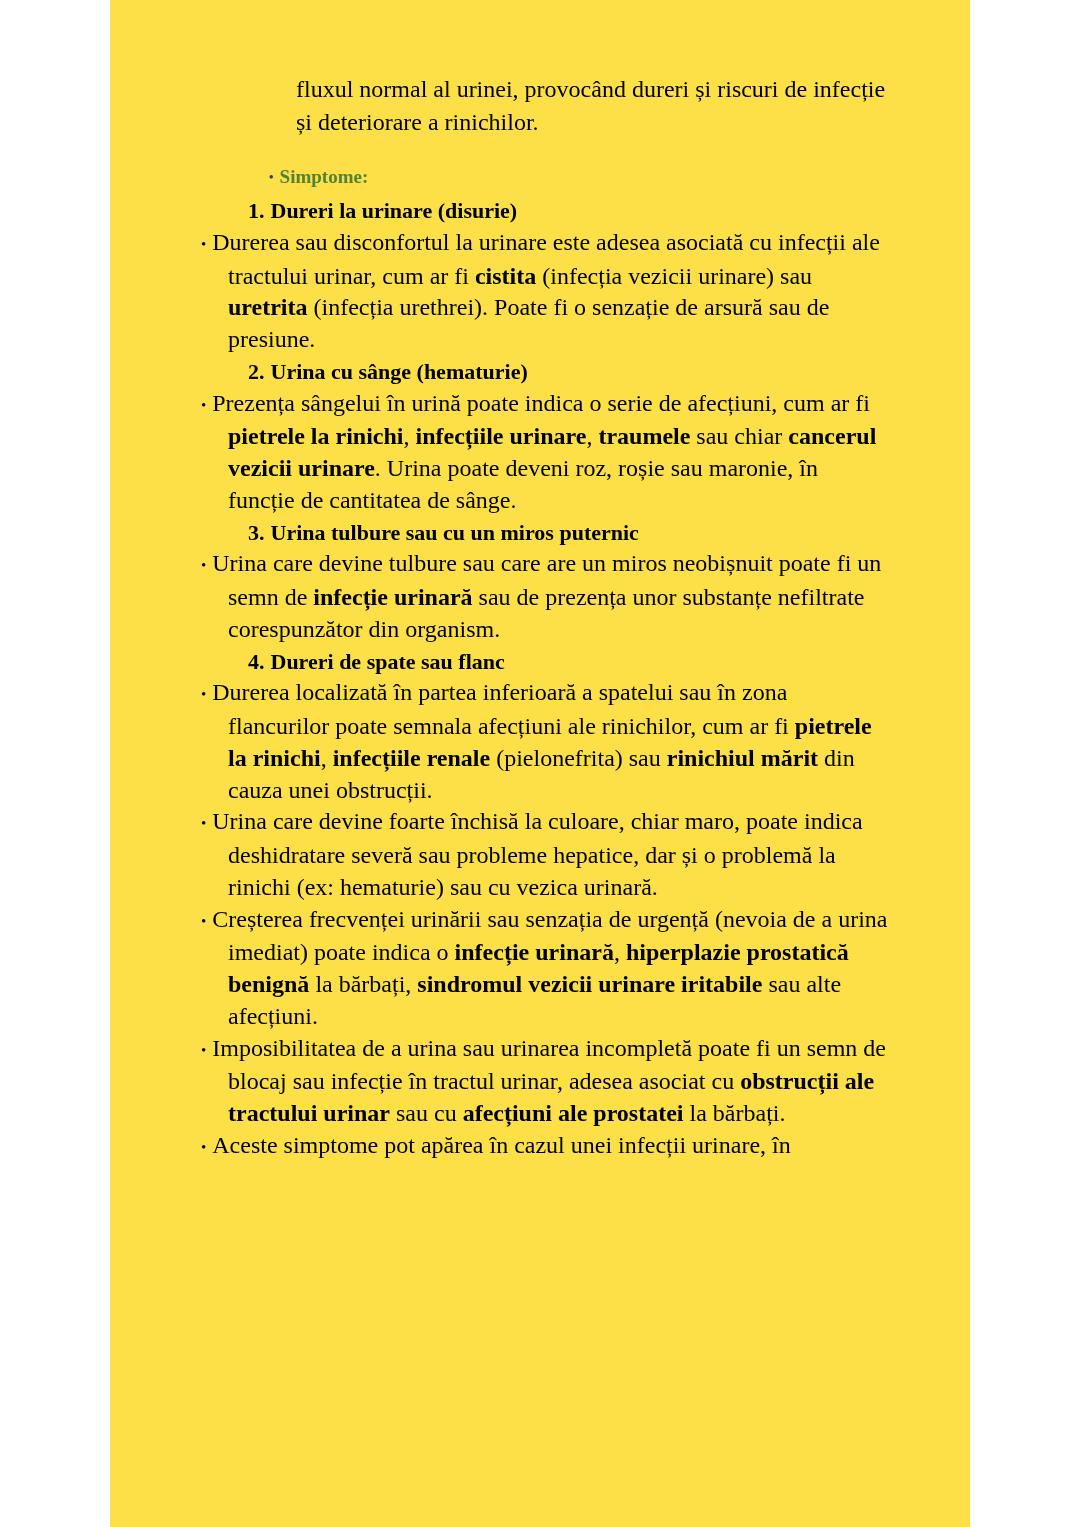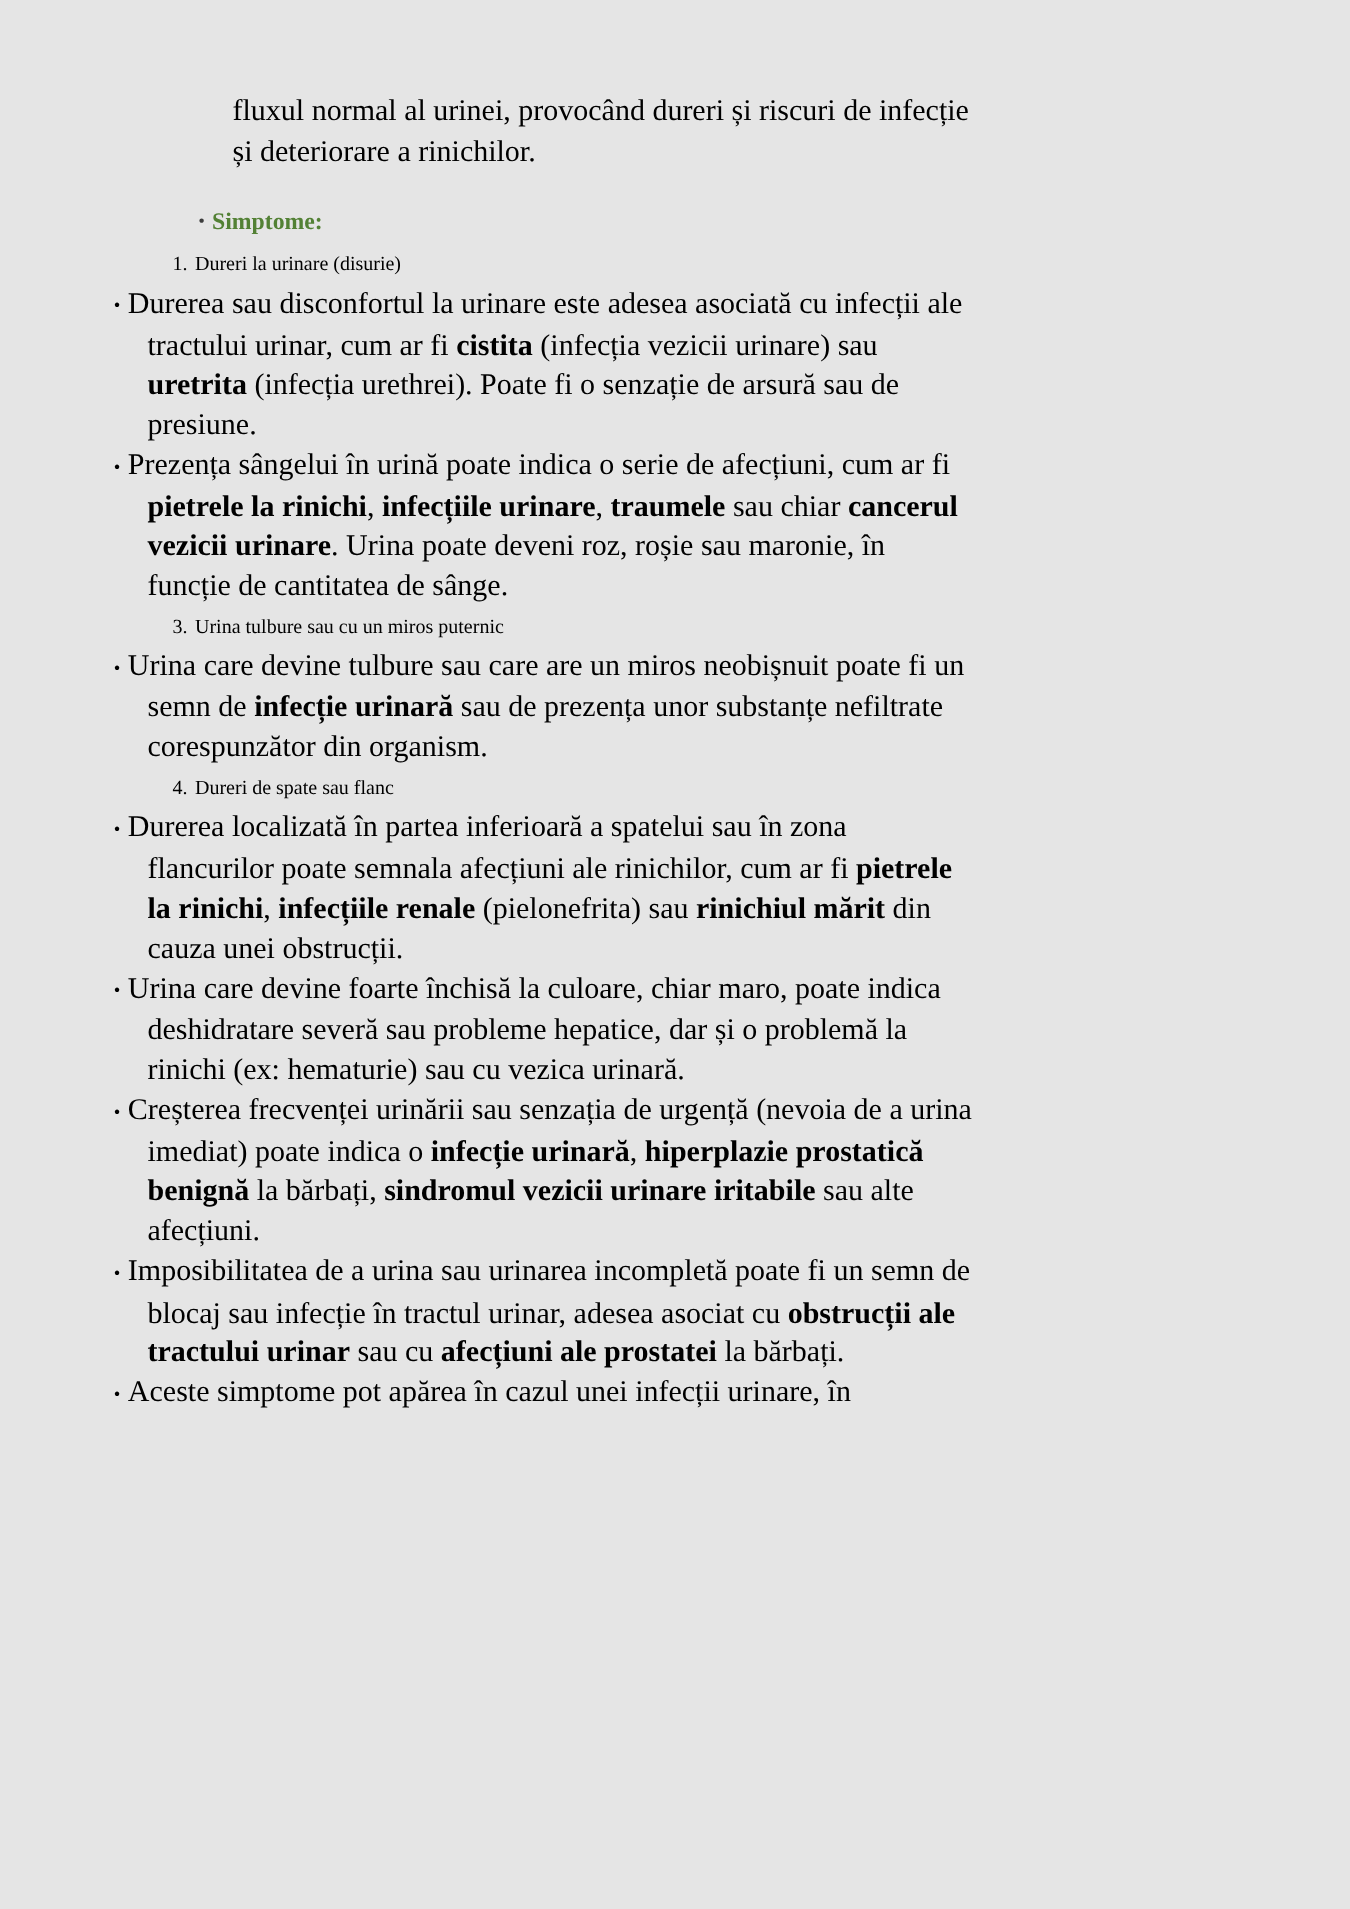--- a/index.html
+++ b/index.html
@@ -1,21 +1,21 @@
 <!DOCTYPE html>
 <html><head>
 <meta charset="utf-8">
 <style>
   html, body { margin: 0; padding: 0; background: #ffffff; }
   .page {
     position: relative;
-    width: 1080px;
+    width: 860px;
     height: 1527px;
     margin: 0 auto;
-    background: #e5e5e5;
+    background: #fde047;
     color: #000000;
     font-family: "Liberation Serif", "DejaVu Serif", serif;
     overflow: hidden;
   }
   .content { padding-top: 73px; }
 
   .p-cont {
     margin: 0 0 0 186px;
     width: 600px;
     font-size: 24px;
@@ -39,23 +39,23 @@
     margin: 26px 0 0 159px;
     font-size: 19px;
     line-height: 24px;
     font-weight: bold;
   }
   .sym-heading .blt { color: #3d3d3d; font-size: 13px; vertical-align: 2px; }
 
   .sections { margin-top: 6px; }
   .sec-h {
     margin: 0 0 0 138px;
-    font-size: 16px;
+    font-size: 22px;
     line-height: 31.75px;
-    font-weight: normal;
+    font-weight: bold;
   }
   .sec-h .sec-num { margin-right: 6px; }
   .sec-h.gap-top { margin-top: 41px; }
   .sec-p {
     margin: 0;
     padding-left: 118px;
     text-indent: -27px;
     width: 660px;
     font-size: 24px;
     line-height: 31.75px;
@@ -70,20 +70,21 @@
 
     <p class="p-cont">fluxul normal al urinei, provocând dureri și riscuri de infecție și deteriorare a rinichilor.</p>
 
 
     <div class="sym-heading"><span class="blt">•</span><span class="sym-label" style="color: rgb(83, 129, 53); text-align: right;">Simptome:</span></div>
 
     <div class="sections">
   <div class="sec-h"><span class="sec-num">1.</span><span class="sec-title">Dureri la urinare (disurie)</span></div>
   <div class="sec-p"><span class="blt">•</span><span>Durerea sau disconfortul la urinare este adesea asociată cu infecții ale tractului urinar, cum ar fi </span><span class="b">cistita</span><span> (infecția vezicii urinare) sau </span><span class="b">uretrita</span><span> (infecția urethrei). Poate fi o senzație de arsură sau de presiune.</span></div>
 
+  <div class="sec-h"><span class="sec-num">2.</span><span class="sec-title">Urina cu sânge (hematurie)</span></div>
   <div class="sec-p"><span class="blt">•</span><span>Prezența sângelui în urină poate indica o serie de afecțiuni, cum ar fi </span><span class="b">pietrele la rinichi</span><span>, </span><span class="b">infecțiile urinare</span><span>, </span><span class="b">traumele</span><span> sau chiar </span><span class="b">cancerul vezicii urinare</span><span>. Urina poate deveni roz, roșie sau maronie, în funcție de cantitatea de sânge.</span></div>
 
   <div class="sec-h"><span class="sec-num">3.</span><span class="sec-title">Urina tulbure sau cu un miros puternic</span></div>
   <div class="sec-p"><span class="blt">•</span><span>Urina care devine tulbure sau care are un miros neobișnuit poate fi un semn de </span><span class="b">infecție urinară</span><span> sau de prezența unor substanțe nefiltrate corespunzător din organism.</span></div>
 
   <div class="sec-h"><span class="sec-num">4.</span><span class="sec-title">Dureri de spate sau flanc</span></div>
   <div class="sec-p"><span class="blt">•</span><span>Durerea localizată în partea inferioară a spatelui sau în zona flancurilor poate semnala afecțiuni ale rinichilor, cum ar fi </span><span class="b">pietrele la rinichi</span><span>, </span><span class="b">infecțiile renale</span><span> (pielonefrita) sau </span><span class="b">rinichiul mărit</span><span> din cauza unei obstrucții.</span></div>
 
   <div class="sec-p"><span class="blt">•</span><span>Urina care devine foarte închisă la culoare, chiar maro, poate indica deshidratare severă sau probleme hepatice, dar și o problemă la rinichi (ex: hematurie) sau cu vezica urinară.</span></div>
 

